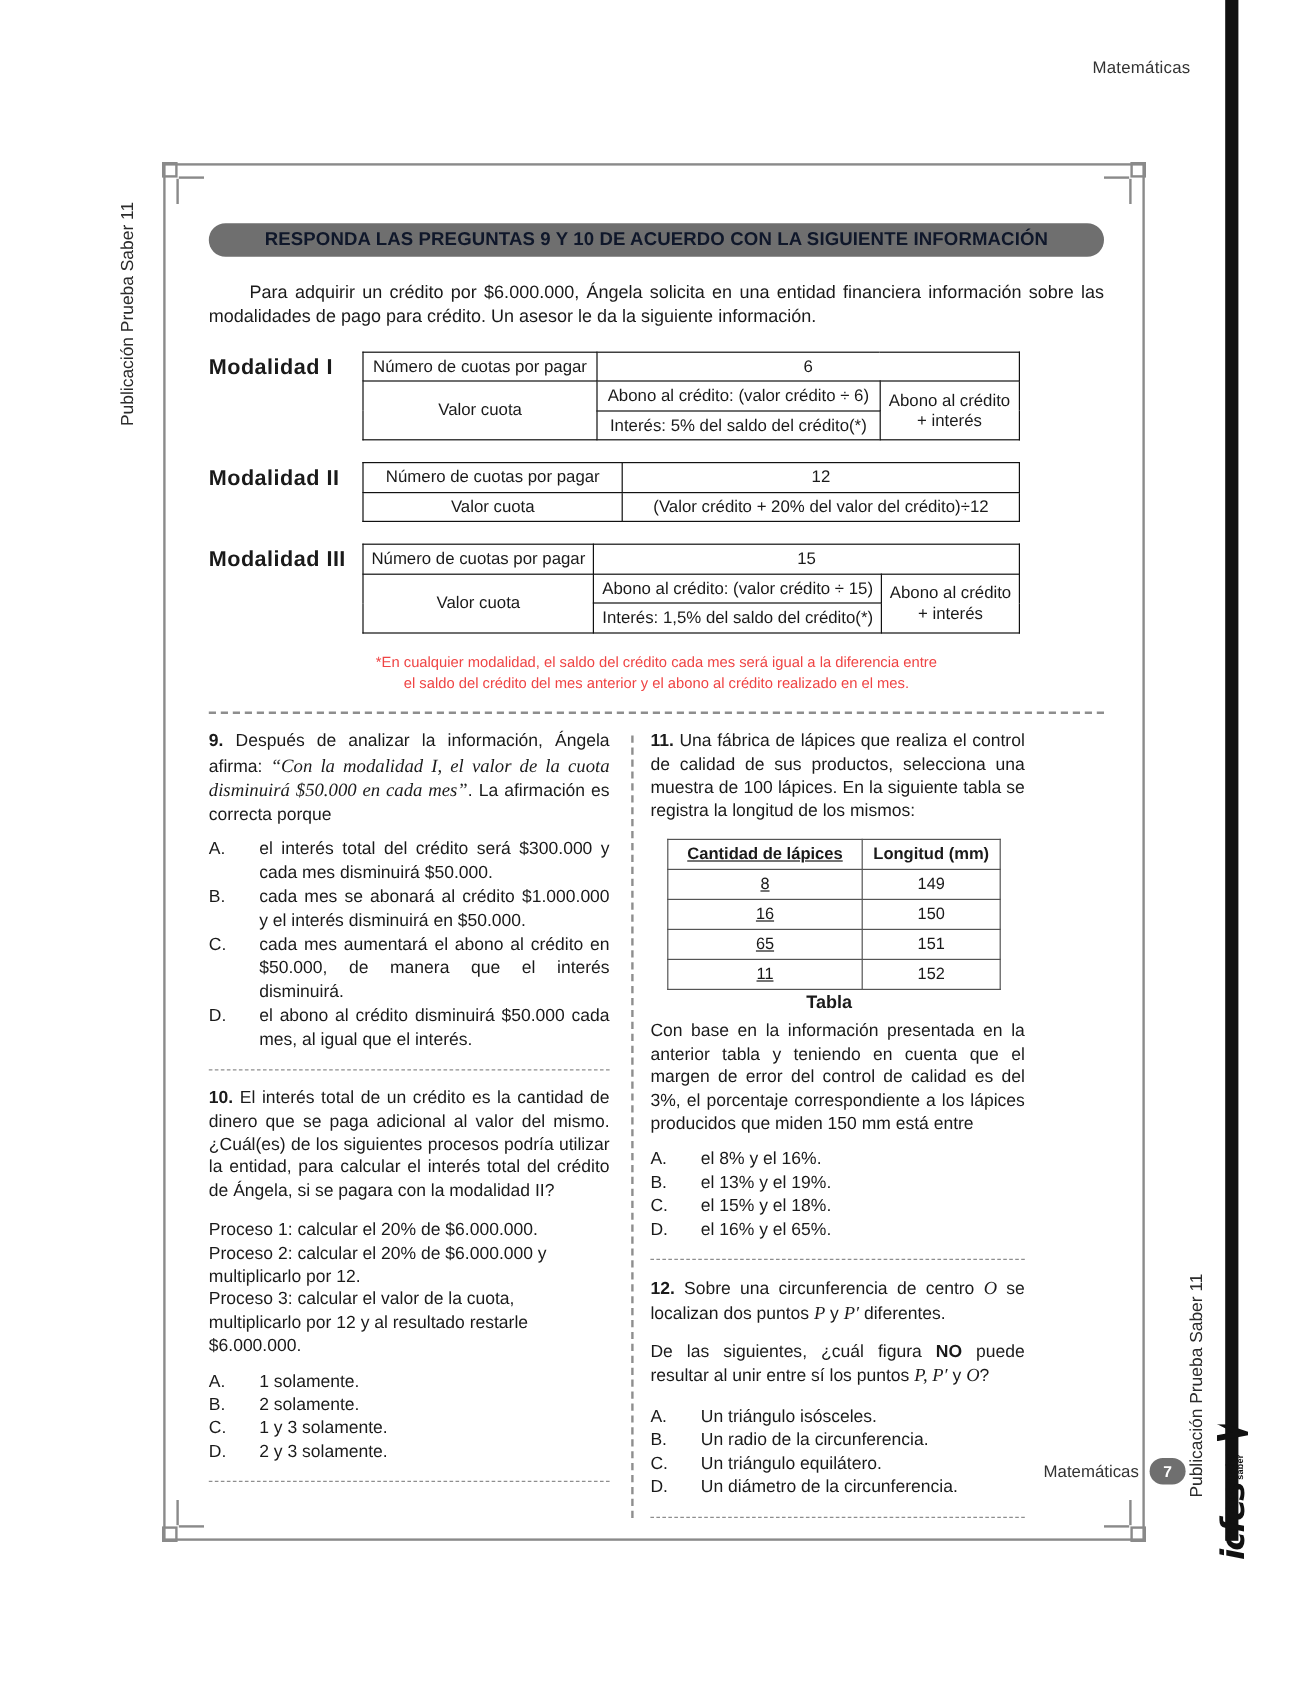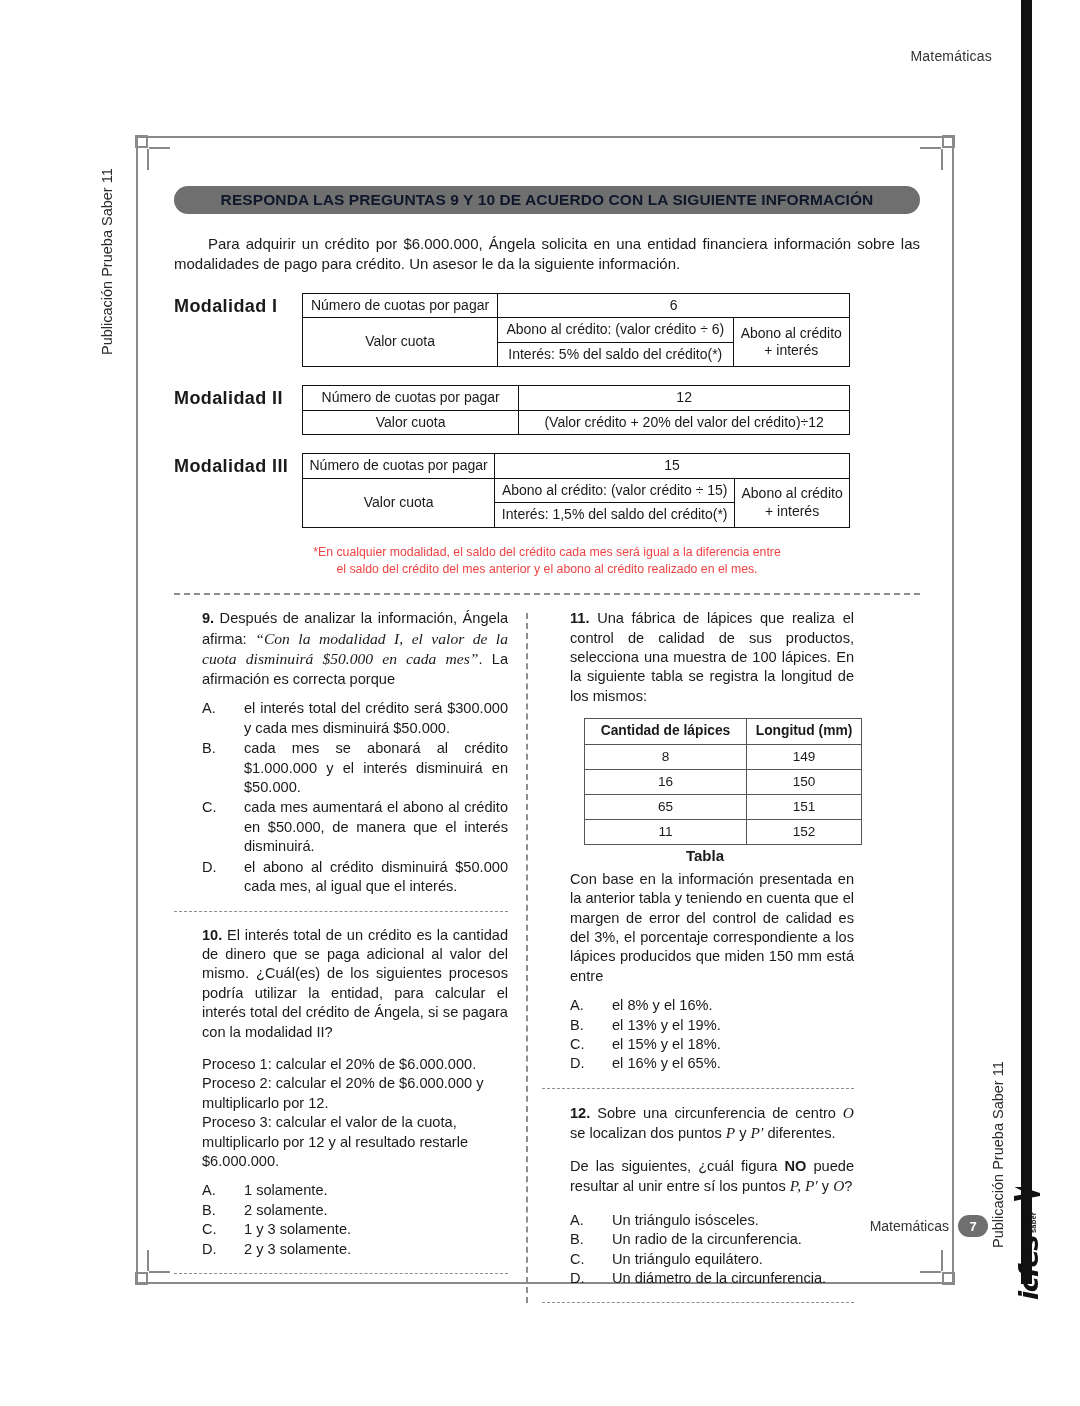--- a/index.html
+++ b/index.html
@@ -143,21 +143,21 @@
   
   .cols { display: flex; margin-top: 14px; position: relative; }
   .col { width: 340px; }
   .col.left { padding-right: 6px; }
   .col.right { padding-left: 28px; }
   .vdivider {
     position: absolute; left: 352px; top: 4px; bottom: 0; width: 0;
     border-left: 2px dashed #8e8e8e;
   }
 
-  .q { font-size: 14.6px; line-height: 1.33; text-align: justify; margin-left: 28px; }
+  .q { font-size: 14.6px; line-height: 1.33; text-align: justify; }
   .q .num { font-weight: 700; }
   .q .stem { margin-bottom: 2px; }
   .q em.quote { font-family: "Liberation Serif", serif; font-style: italic; font-size: 15.6px; }
   .mathit { font-family: "Liberation Serif", serif; font-style: italic; font-size: 15.4px; }
   .q b { font-weight: 700; }
 
   ul.options { list-style: none; margin-top: 10px; }
   ul.options li {
     display: flex; font-size: 14.6px; line-height: 1.33;
     margin-bottom: 1px;
@@ -171,21 +171,21 @@
 
   
   table.data {
     border-collapse: collapse; width: 278px; margin: 12px 0 0 14px;
     font-size: 13.6px;
   }
   table.data th, table.data td {
     border: 1.4px solid #555; padding: 3px 4px; text-align: center;
   }
   table.data th { font-weight: 700; border-width: 1.8px; font-size: 13.8px; }
-  table.data tr td:first-child, table.data tr th:first-child { width: 162px; }
+  table.data tr td:first-child, table.data tr th:first-child { width: 162px; text-decoration: underline; }
   .table-caption {
     text-align: center; font-weight: 700; font-size: 15px;
     margin: 1px 14px 0 0;
   }
 </style>
 </head>
 <body>
 
 <div class="page">
 

